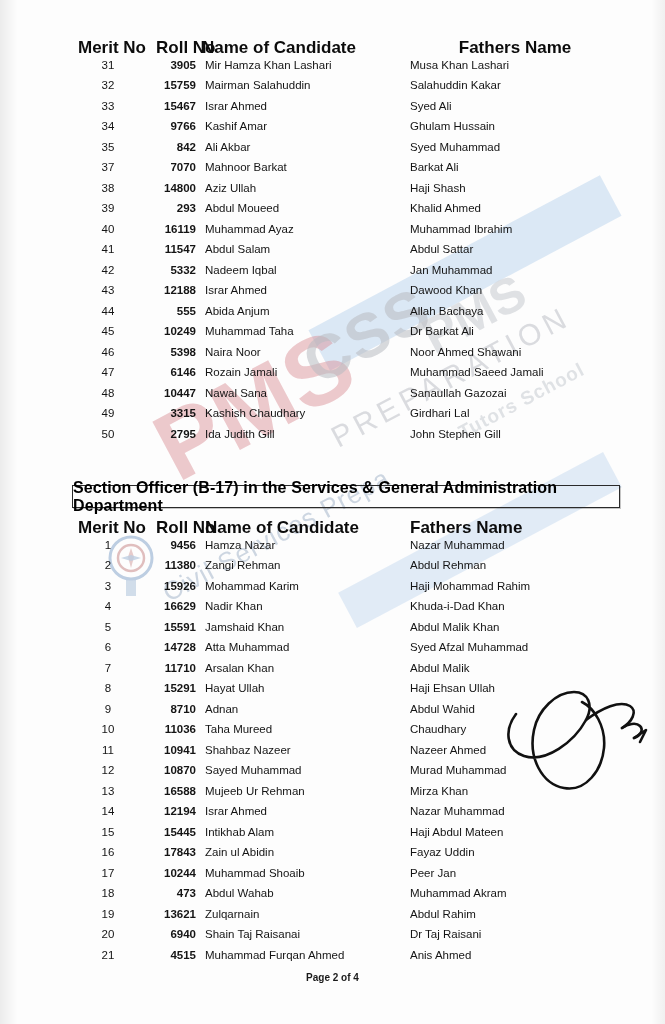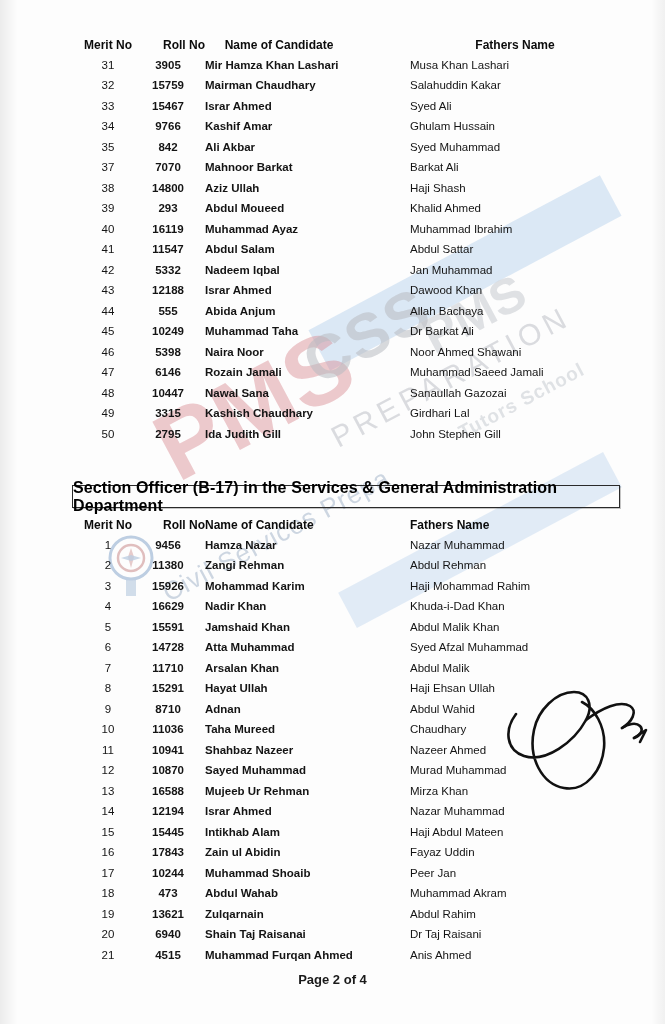--- a/index.html
+++ b/index.html
@@ -88,31 +88,31 @@
   
   .signature{
     position:absolute;
     left:490px;top:672px;width:165px;height:125px;
     pointer-events:none;
   }
   
   .tbl{position:absolute;left:0;right:0;}
   .hdr, .row{position:relative;height:20.5px;}
   .hdr span,.row span{position:absolute;white-space:nowrap;}
-  .hdr span{font-weight:700;font-size:12px;color:#0c0c0c;}
+  .hdr span{font-weight:700;font-size:17px;color:#0c0c0c;}
   .row span{font-size:11.5px;color:#141414;}
   .c-merit{width:60px;text-align:center;left:78px;}
-  .c-roll{width:56px;text-align:center;left:140px;}
+  .c-roll{width:56px;text-align:right;left:140px;}
   .c-name{left:205px;}
   .c-father{left:410px;}
   .hdr .c-merit{left:78px;width:60px;text-align:center;}
   .hdr .c-roll{left:156px;width:56px;text-align:center;}
   .row .c-merit{font-weight:400;}
   .row .c-roll{font-weight:700;}
-  .row .c-name{font-weight:700;}
+  .row .c-name{font-weight:400;}
   .row .c-father{font-weight:400;}
   
   .t1 .hdr .c-name{left:184px;width:190px;text-align:center;}
   .t1 .hdr .c-father{left:420px;width:190px;text-align:center;}
   
   .t2 .hdr .c-name{left:205px;}
   .t2 .hdr .c-father{left:410px;}
   
   .section-box{
     position:absolute;left:72px;top:485px;width:548px;height:23px;
@@ -124,21 +124,21 @@
   .section-box .title{
     position:absolute;inset:0;
     display:flex;align-items:center;justify-content:center;
     font-size:16px;font-weight:700;color:#000000;
     letter-spacing:.1px;
   }
   
   .footer{
     position:absolute;left:0;right:0;top:972px;
     text-align:center;
-    font-size:13px;font-weight:700;color:#1a1a1a;
+    font-size:10px;font-weight:700;color:#1a1a1a;
   }
   .edge-shadow{
     position:absolute;left:0;top:0;bottom:0;width:18px;
     background:linear-gradient(to right,rgba(0,0,0,.07),rgba(0,0,0,0));
     pointer-events:none;
   }
   .edge-shadow-r{
     position:absolute;right:0;top:0;bottom:0;width:14px;
     background:linear-gradient(to left,rgba(0,0,0,.05),rgba(0,0,0,0));
     pointer-events:none;
@@ -180,21 +180,21 @@
     <div id="t1-rows">
         <div class="row">
           <span class="c-merit">31</span>
           <span class="c-roll">3905</span>
           <span class="c-name">Mir Hamza Khan Lashari</span>
           <span class="c-father">Musa Khan Lashari</span>
         </div>
         <div class="row">
           <span class="c-merit">32</span>
           <span class="c-roll">15759</span>
-          <span class="c-name">Mairman Chaudhary</span>
+          <span class="c-name">Mairman Salahuddin</span>
           <span class="c-father">Salahuddin Kakar</span>
         </div>
         <div class="row">
           <span class="c-merit">33</span>
           <span class="c-roll">15467</span>
           <span class="c-name">Israr Ahmed</span>
           <span class="c-father">Syed Ali</span>
         </div>
         <div class="row">
           <span class="c-merit">34</span>

